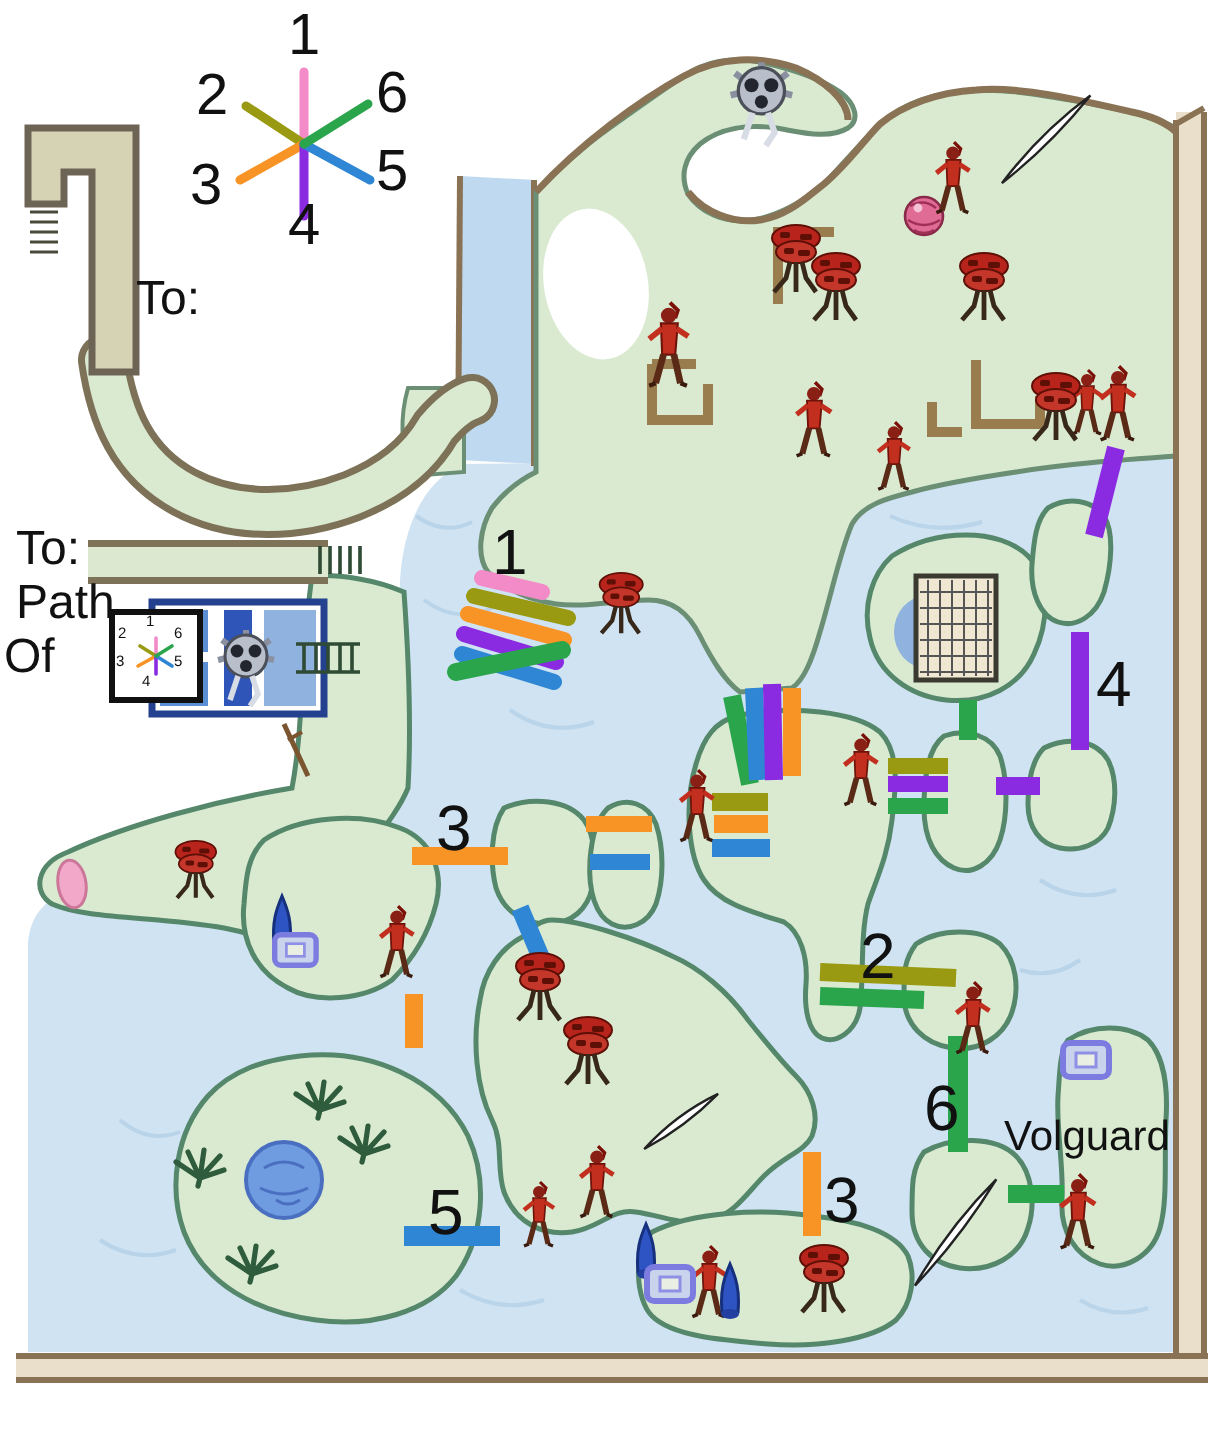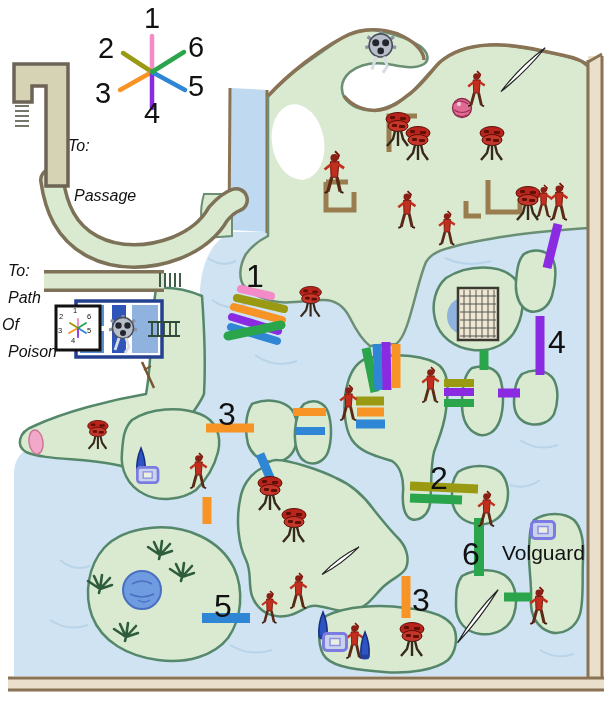--- a/index.html
+++ b/index.html
@@ -2,22 +2,22 @@
 <html><head>
 <meta charset="utf-8">
 <style>
   html,body{margin:0;padding:0;background:#ffffff;}
   #stage{position:relative;width:612px;height:719px;background:#ffffff;overflow:hidden;
          font-family:"Liberation Sans",sans-serif;}
   #art{position:absolute;left:0;top:0;}
   .t{position:absolute;color:#111;line-height:1;white-space:pre;}
   .lg{font-size:29px;}
   .mk{font-size:32px;}
-  .lbl{font-size:16px;font-style:italic;}
-  .vol{font-size:21px;}
+  .lbl{font-size:24px;}
+  .vol{font-size:21px;margin-top:16px;}
   #mini-legend-box{position:absolute;left:56px;top:306px;width:44px;height:44px;}
   .mini-n{position:absolute;font-size:7.5px;color:#111;line-height:1;}
   .rt{fill:none;}
 </style>
 </head>
 <body>
 
 <div id="stage">
 
 <svg id="art" width="612" height="719" viewBox="0 0 612 719">
@@ -354,26 +354,24 @@
 
 <div class="t mk" style="left:246px;top:260px">1</div>
 <div class="t mk" style="left:218px;top:398px">3</div>
 <div class="t mk" style="left:430px;top:462px">2</div>
 <div class="t mk" style="left:548px;top:326px">4</div>
 <div class="t mk" style="left:214px;top:590px">5</div>
 <div class="t mk" style="left:462px;top:538px">6</div>
 <div class="t mk" style="left:412px;top:584px">3</div>
 
 <div class="t lbl" style="left:68px;top:138px">To:</div>
-<div class="t lbl" style="left:74px;top:188px">Passage</div>
 
 <div class="t lbl" style="left:8px;top:263px">To:</div>
 <div class="t lbl" style="left:8px;top:290px">Path</div>
 <div class="t lbl" style="left:2px;top:317px">Of</div>
-<div class="t lbl" style="left:8px;top:344px">Poison</div>
 
 <div class="t vol" style="left:502px;top:542px">Volguard</div>
 
 <div id="mini-legend-box">
   <span class="mini-n" style="left:17px;top:1px">1</span>
   <span class="mini-n" style="left:3px;top:7px">2</span>
   <span class="mini-n" style="left:2px;top:21px">3</span>
   <span class="mini-n" style="left:15px;top:31px">4</span>
   <span class="mini-n" style="left:31px;top:21px">5</span>
   <span class="mini-n" style="left:31px;top:7px">6</span>

